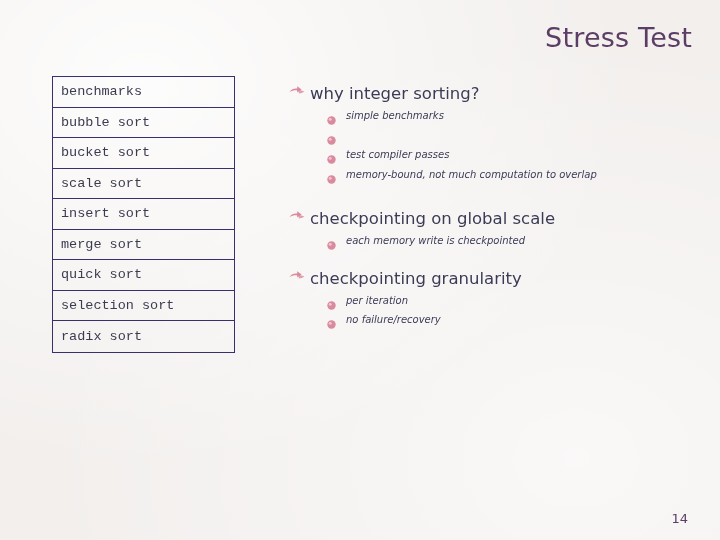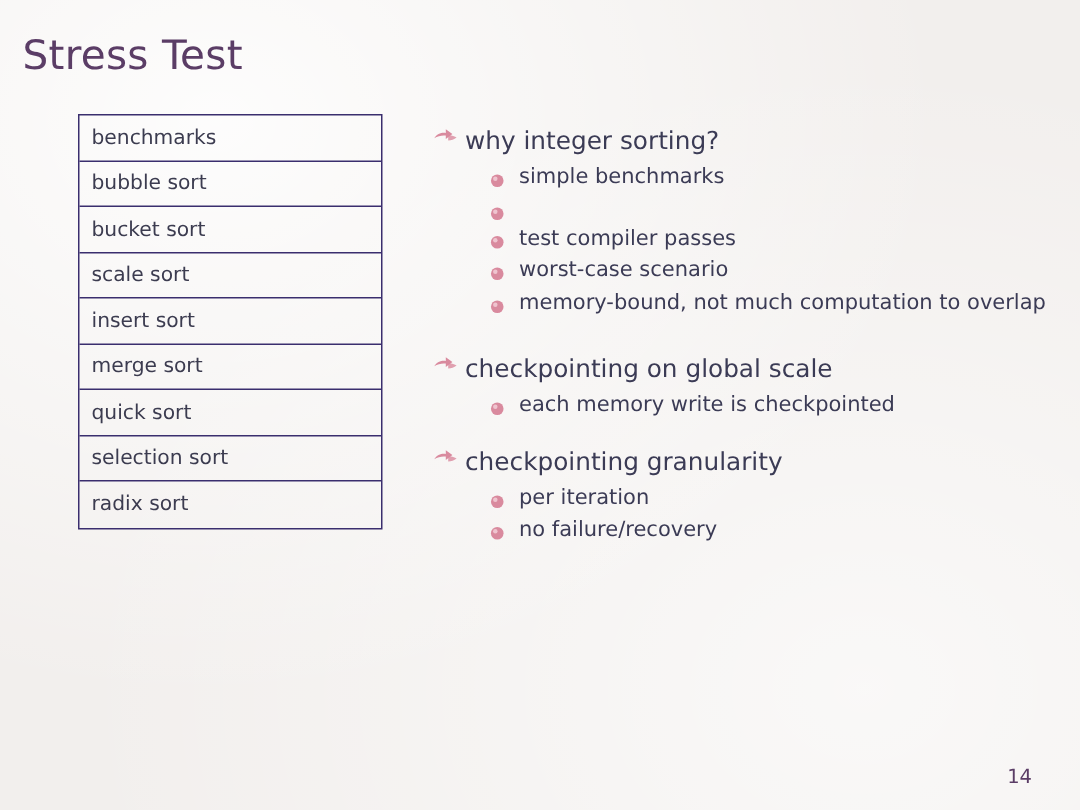--- a/index.html
+++ b/index.html
@@ -20,36 +20,36 @@
     background:
       radial-gradient(ellipse at 20% 15%, rgba(255,255,255,0.85), rgba(0,0,0,0) 60%),
       radial-gradient(ellipse at 80% 85%, rgba(255,255,255,0.6), rgba(0,0,0,0) 65%),
       #f2efed;
   }
   .title {
     position: absolute;
     left: 0;
     top: 22px;
     width: 692px;
-    text-align: left;
+    text-align: right;
     font-size: 27px;
     color: #5b3d66;
     font-family: "DejaVu Sans", sans-serif;
     letter-spacing: 0.2px;
-    margin-left: 15px;
   }
 
   
   .table-box {
     position: absolute;
     left: 52px;
     top: 76px;
-    width: 203px;
+    width: 183px;
     border: 1px solid #3a2e6e;
     box-sizing: border-box;
+    font-family: Liberation Mono, monospace;
   }
   .trow {
     box-sizing: border-box;
     border-bottom: 1px solid #3a2e6e;
     padding: 6px 0 6px 8px;
     font-size: 13.5px;
     color: #3c3c50;
     height: 30.5px;
     display: flex;
     align-items: center;
@@ -92,23 +92,24 @@
   }
   .dot {
     flex: 0 0 20px;
     width: 20px;
     padding-top: 5px;
     color: #d98a9e;
     font-size: 11px;
     line-height: 1;
   }
   .b2-text {
-    font-size: 14px;
+    font-size: 10px;
     color: #3b3b55;
     line-height: 1.28;
+    font-style: italic;
   }
   .group { margin-bottom: 16px; }
   .group.g2 { margin-top: 22px; }
   .group.g3 { margin-top: 16px; }
 
   .page-num {
     position: absolute;
     right: 32px;
     bottom: 14px;
     font-size: 13px;
@@ -174,29 +175,20 @@
           </span>
           <span class="b2-text">test compiler passes</span>
         </div>
         <div class="b2">
           <span class="dot">
             <svg width="11" height="11" viewBox="0 0 11 11" aria-hidden="true">
               <circle cx="5.5" cy="5.5" r="4.2" fill="#d98a9e"></circle>
               <circle cx="4.2" cy="4.2" r="1.5" fill="#efc4cf"></circle>
             </svg>
           </span>
-          <span class="b2-text">worst-case scenario</span>
-        </div>
-        <div class="b2">
-          <span class="dot">
-            <svg width="11" height="11" viewBox="0 0 11 11" aria-hidden="true">
-              <circle cx="5.5" cy="5.5" r="4.2" fill="#d98a9e"></circle>
-              <circle cx="4.2" cy="4.2" r="1.5" fill="#efc4cf"></circle>
-            </svg>
-          </span>
           <span class="b2-text">memory-bound, not much computation to overlap</span>
         </div>
       </div>
     </div>
 
     <div class="group g2">
       <div class="b1">
         <span class="hand">
           <svg width="18" height="14" viewBox="0 0 18 14" aria-hidden="true">
             <path d="M1.5 7.2 C3.2 4.2 6.4 3.2 9.2 3.6 L9.2 1.2 L13.6 4.4 L9.2 7.6 L9.2 5.4 C6.6 5.1 3.9 5.7 1.5 7.2 Z" fill="#d98a9e"></path>

